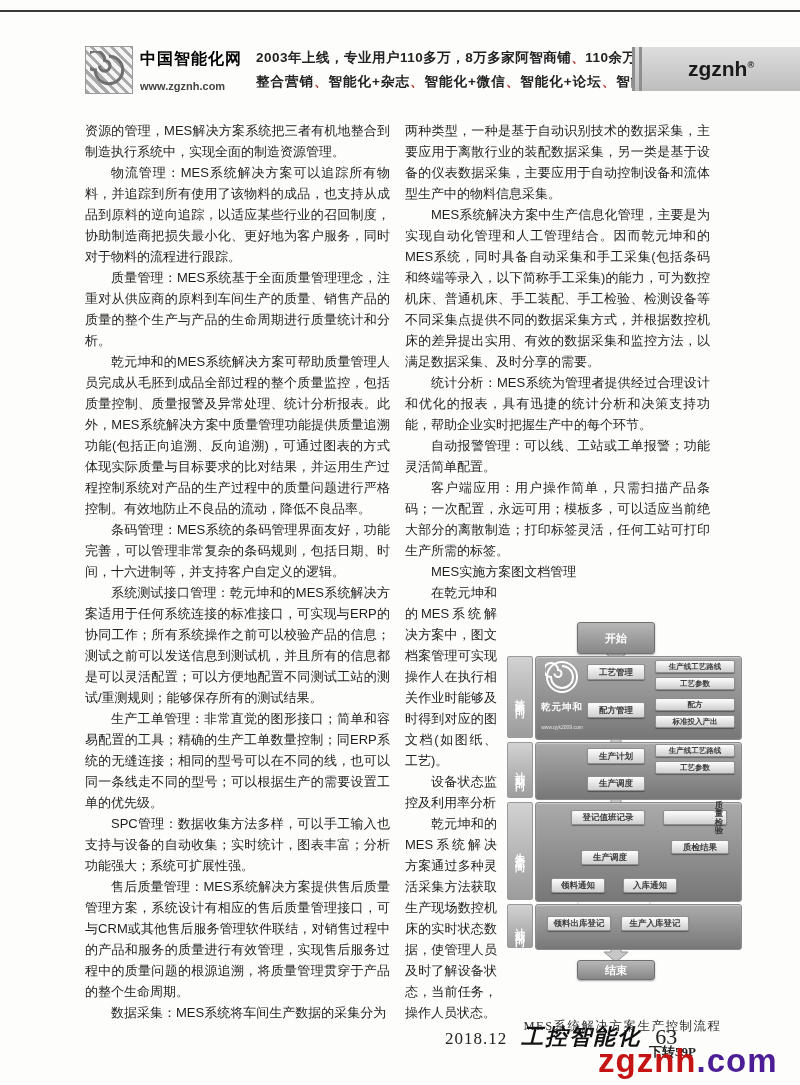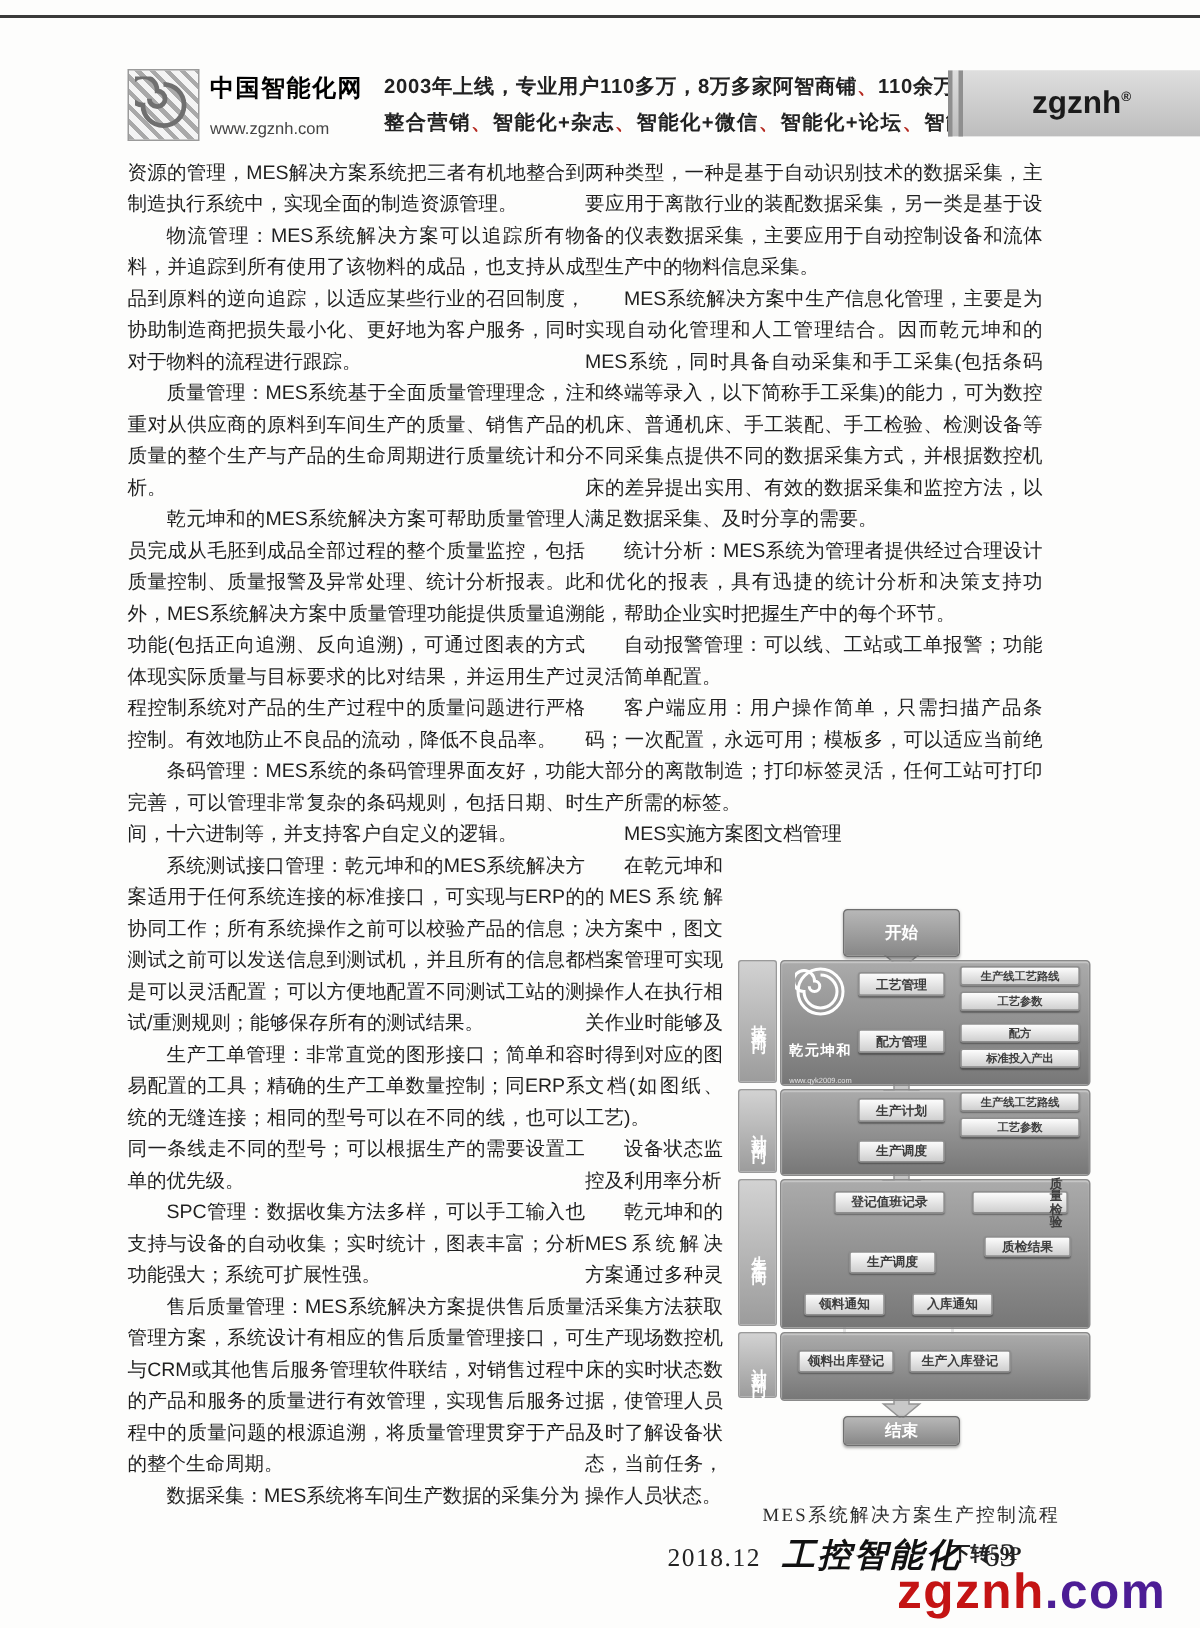--- a/index.html
+++ b/index.html
@@ -8,53 +8,53 @@
   .top-rule{position:absolute;top:10px;left:0;width:800px;height:2px;background:#3a3a3a;}
 
   
   .header{position:absolute;top:44px;left:85px;right:0;height:52px;display:flex;align-items:center;}
   .logo-mark{width:46px;height:46px;flex:0 0 46px;border:1px solid #9a9a9a;
              background:repeating-linear-gradient(45deg,#a9a9a9 0 3px,#f4f4f4 3px 7px);
              position:relative;}
   .logo-mark svg{position:absolute;inset:4px;}
   .logo-txt{margin-left:7px;display:flex;flex-direction:column;justify-content:center;}
   .logo-title{font-weight:bold;font-size:16px;letter-spacing:1px;color:#000000;}
-  .logo-url{font-size:11px;color:#444;margin-top:10px;}
+  .logo-url{font-size:11px;color:#444;margin-top:10px;font-weight:bold;}
   .tagline{margin-left:14px;font-weight:bold;color:#222;}
   .tagline .l1{font-size:13.5px;letter-spacing:.5px;}
   .tagline .l2{font-size:13.5px;letter-spacing:1px;margin-top:6px;}
   .tagline .red{color:#b52a21;}
   .badge{position:absolute;right:0;top:3px;width:158px;height:44px;
          background:linear-gradient(180deg,#dedede,#bdbdbd);
          border-left:10px double #8f8f8f;display:flex;align-items:center;justify-content:center;}
   .badge-text{font-weight:bold;font-size:21px;color:#1b1b1b;font-family:"Liberation Sans",sans-serif;}
   .badge-text sup{font-size:9px;}
 
   
-  .content{position:absolute;top:104px;left:85px;width:625px;display:flex;}
+  .content{position:absolute;top:120px;left:85px;width:625px;display:flex;gap:15px;}
   .col{width:305px;font-size:13px;line-height:21px;text-align:justify;}
   .para{margin:0;}
   .para.ind{text-indent:2em;}
 
   
   .figure{float:right;width:235px;margin:34px -30px 4px 8px;}
   .flowchart{position:relative;width:235px;height:392px;}
   .fc-node{position:absolute;box-sizing:border-box;display:flex;align-items:center;justify-content:center;text-align:center;}
   .fc-terminal{background:linear-gradient(180deg,#b7b7b7,#878787);border:1px solid #6f6f6f;border-radius:3px;
                color:#fff;font-weight:bold;font-size:11px;box-shadow:0 1px 2px rgba(0,0,0,.35);}
   .fc-band-label{background:linear-gradient(180deg,#d2d2d2,#9c9c9c);border:1px solid #9a9a9a;border-radius:2px;
                  color:#fff;font-size:10px;font-weight:bold;writing-mode:vertical-rl;letter-spacing:3px;
                  display:flex;align-items:center;justify-content:center;}
   .fc-panel{position:absolute;background:linear-gradient(180deg,#ababab,#777);border:1px solid #8a8a8a;
             border-radius:3px;box-shadow:inset 0 1px 1px rgba(255,255,255,.4);}
   .fc-box{background:linear-gradient(180deg,#fdfdfd,#cfcfcf);border:1px solid #8e8e8e;border-radius:2px;
           color:#3d3d3d;font-size:8.5px;font-weight:bold;box-shadow:0 1px 1px rgba(0,0,0,.35);line-height:1;}
   .fc-box.small{font-size:7.5px;}
   .fc-logo{position:absolute;left:30px;top:44px;width:54px;text-align:center;color:#fff;}
-  .fc-logo .name{font-size:9.5px;font-weight:bold;letter-spacing:1px;margin-top:12px;}
+  .fc-logo .name{font-size:9.5px;font-weight:bold;letter-spacing:1px;margin-top:2px;}
   .fc-logo .url{font-size:5px;color:#e3e3e3;}
   .connectors{position:absolute;left:0;top:0;}
   .fig-caption{margin-top:8px;text-align:center;font-family:"Liberation Serif","DejaVu Serif",serif;
                font-size:12.5px;color:#2e2e2e;letter-spacing:1.5px;}
   .cont-note{clear:both;text-align:right;padding-right:14px;font-family:"Liberation Serif","DejaVu Serif",serif;
              font-weight:bold;font-size:13px;margin-top:10px;color:#222;}
 
   
   .footer-line{position:absolute;top:1022px;left:445px;display:flex;align-items:baseline;gap:14px;}
   .footer-date{font-family:"Liberation Serif","DejaVu Serif",serif;font-size:17px;letter-spacing:1px;color:#222;}

